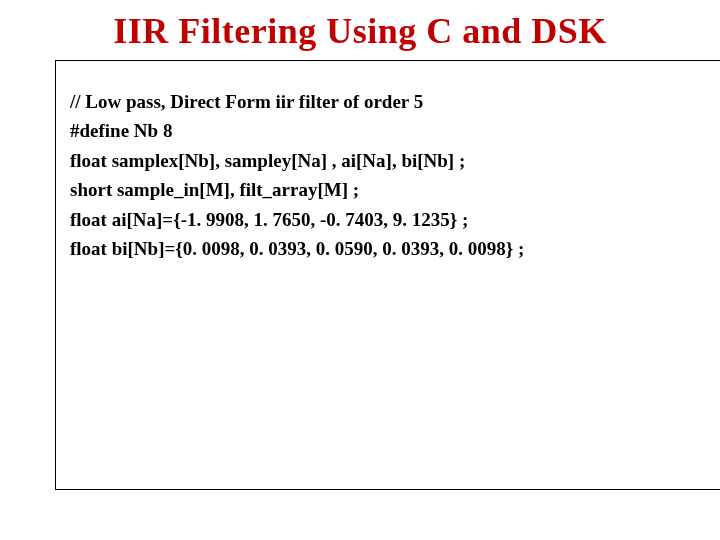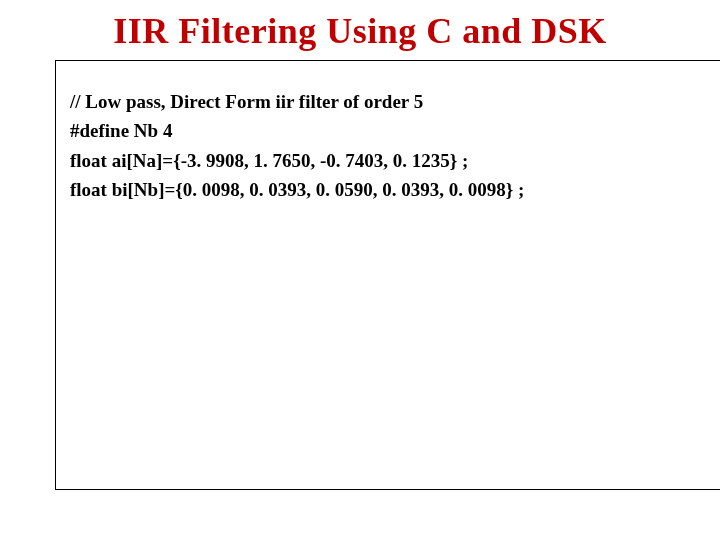--- a/index.html
+++ b/index.html
@@ -45,17 +45,19 @@
     white-space: nowrap;
   }
 </style>
 </head>
 <body>
 
 <div class="slide">
   <div class="title">IIR Filtering Using C and DSK</div>
   <div class="box">
     <div class="line">// Low pass, Direct Form iir filter of order 5</div>
-    <div class="line">#define Nb 4</div>
-    <div class="line">float ai[Na]={-3. 9908, 1. 7650, -0. 7403, 0. 1235} ;</div>
+    <div class="line">#define Nb 8</div>
+    <div class="line">float samplex[Nb], sampley[Na] , ai[Na], bi[Nb] ;</div>
+    <div class="line">short sample_in[M], filt_array[M] ;</div>
+    <div class="line">float ai[Na]={-1. 9908, 1. 7650, -0. 7403, 9. 1235} ;</div>
     <div class="line">float bi[Nb]={0. 0098, 0. 0393, 0. 0590, 0. 0393, 0. 0098} ;</div>
   </div>
 </div>
 
 </body></html>

